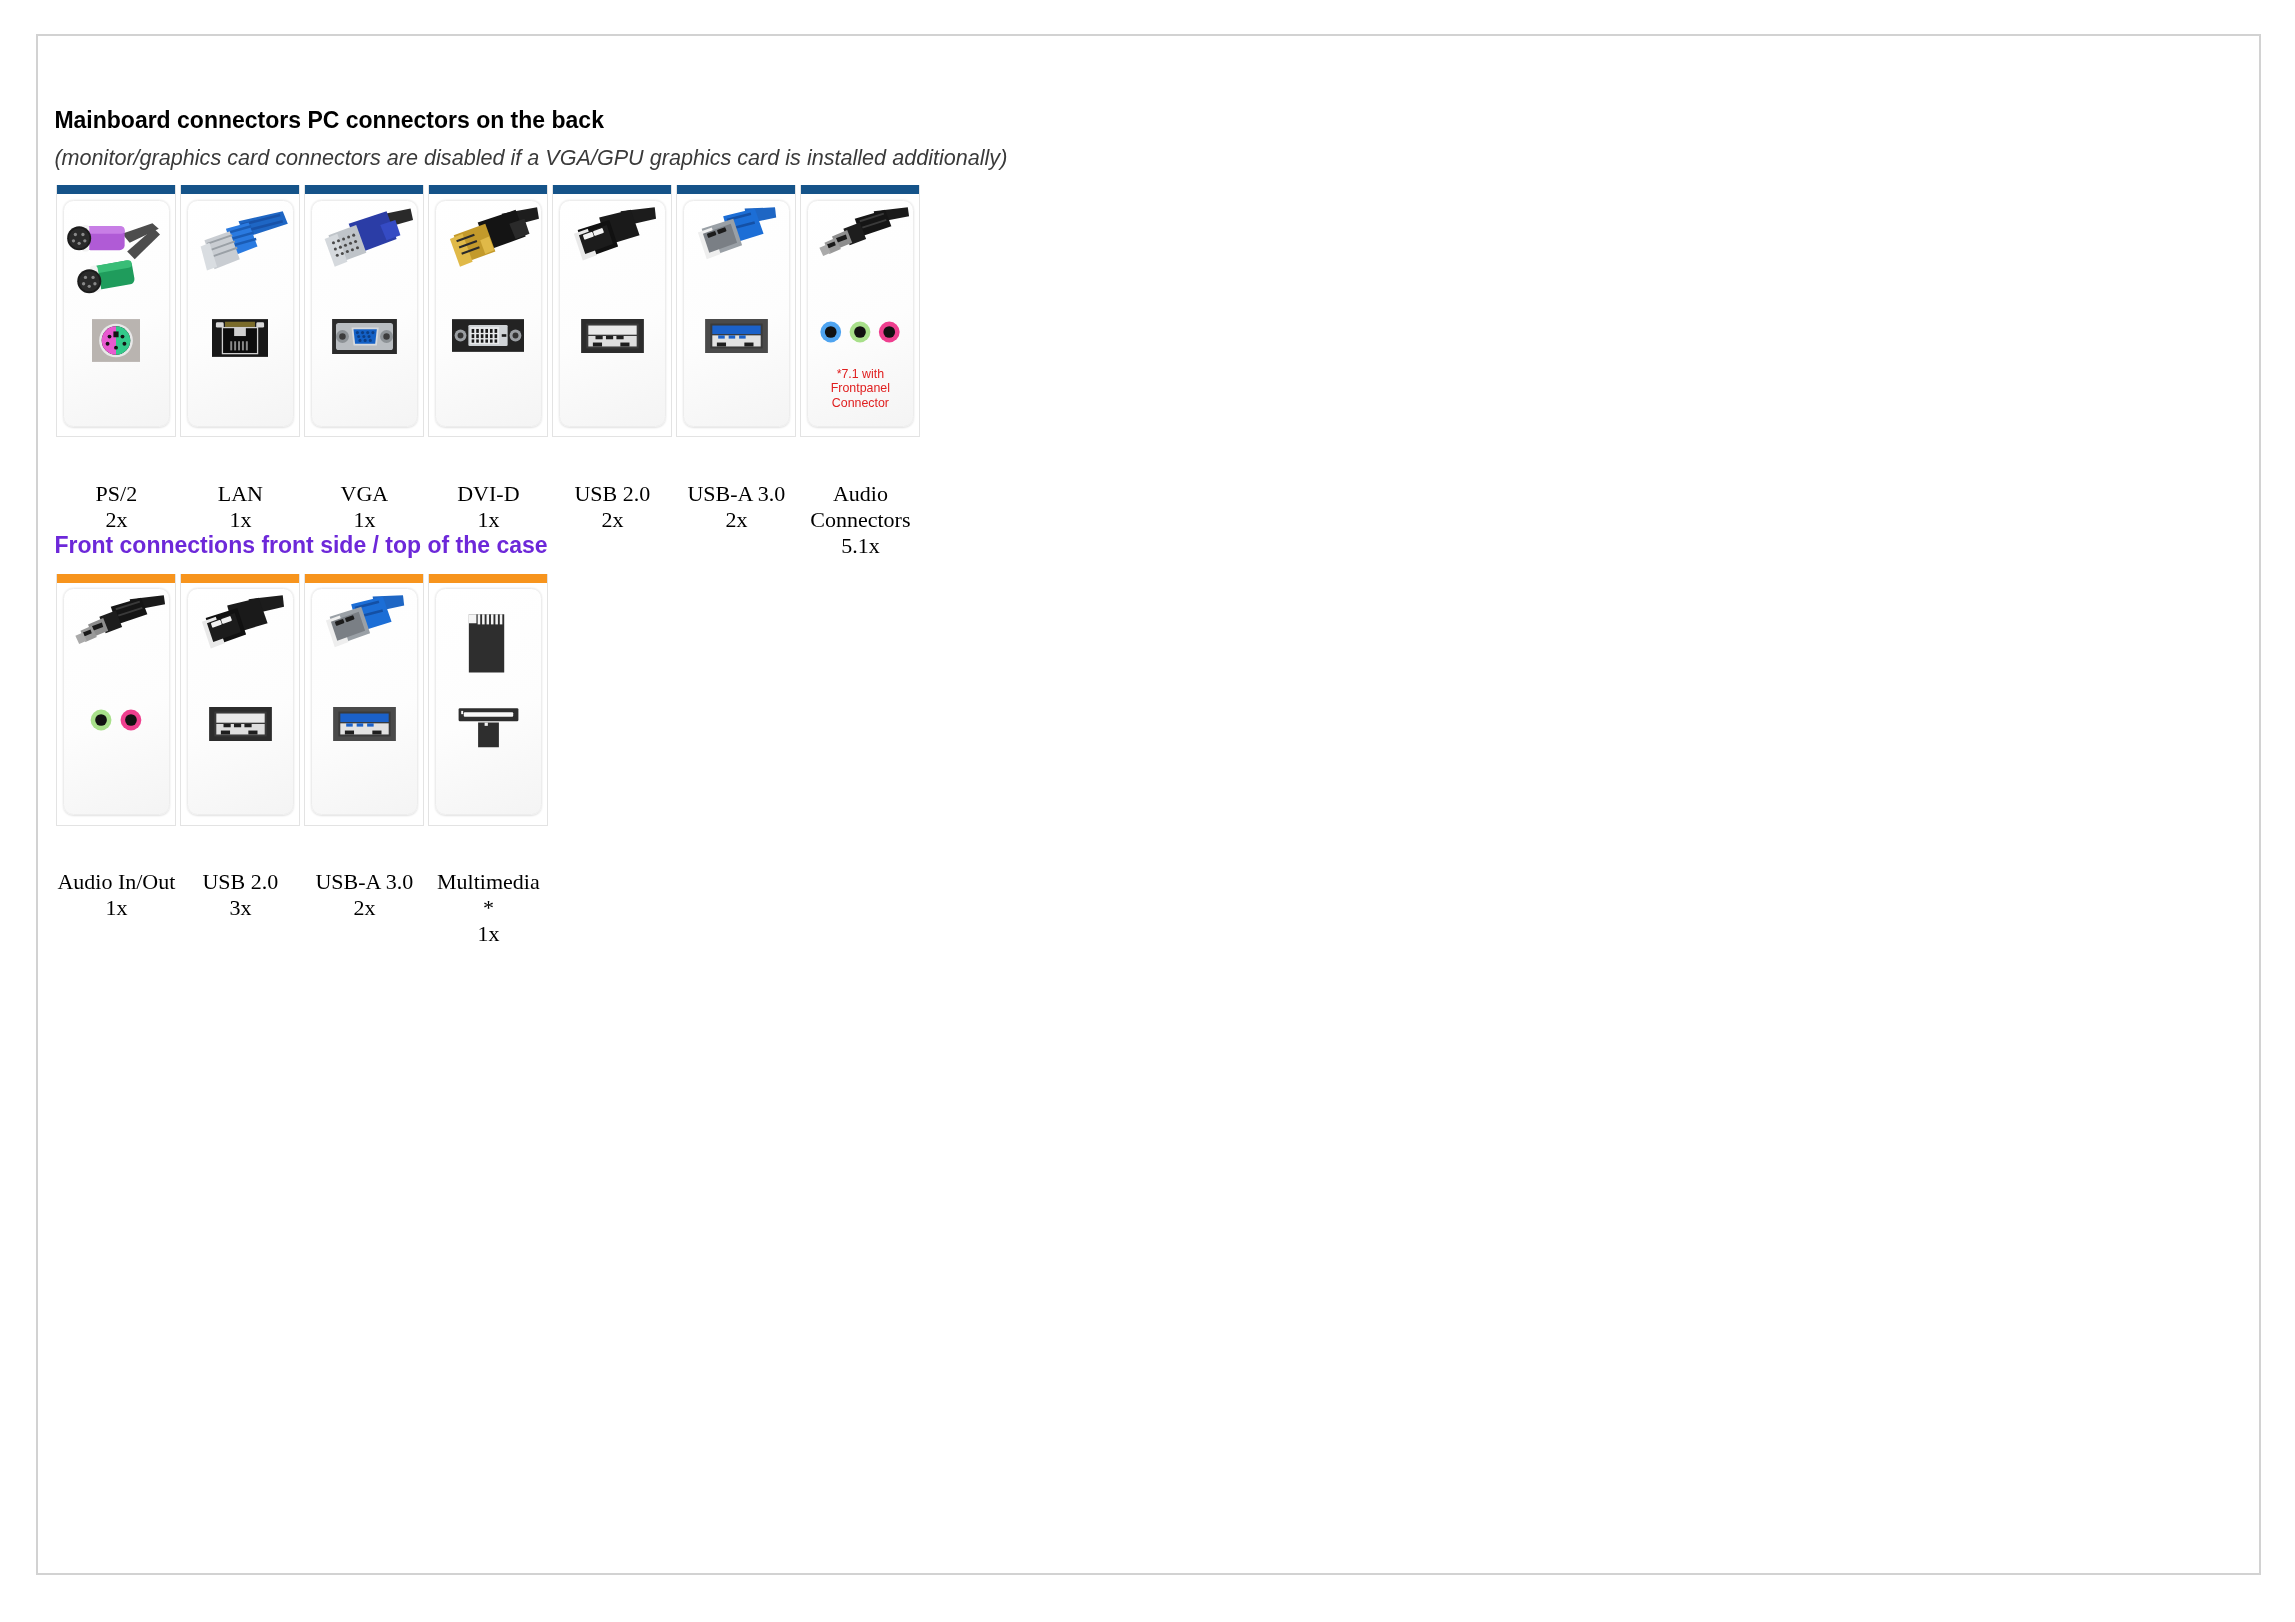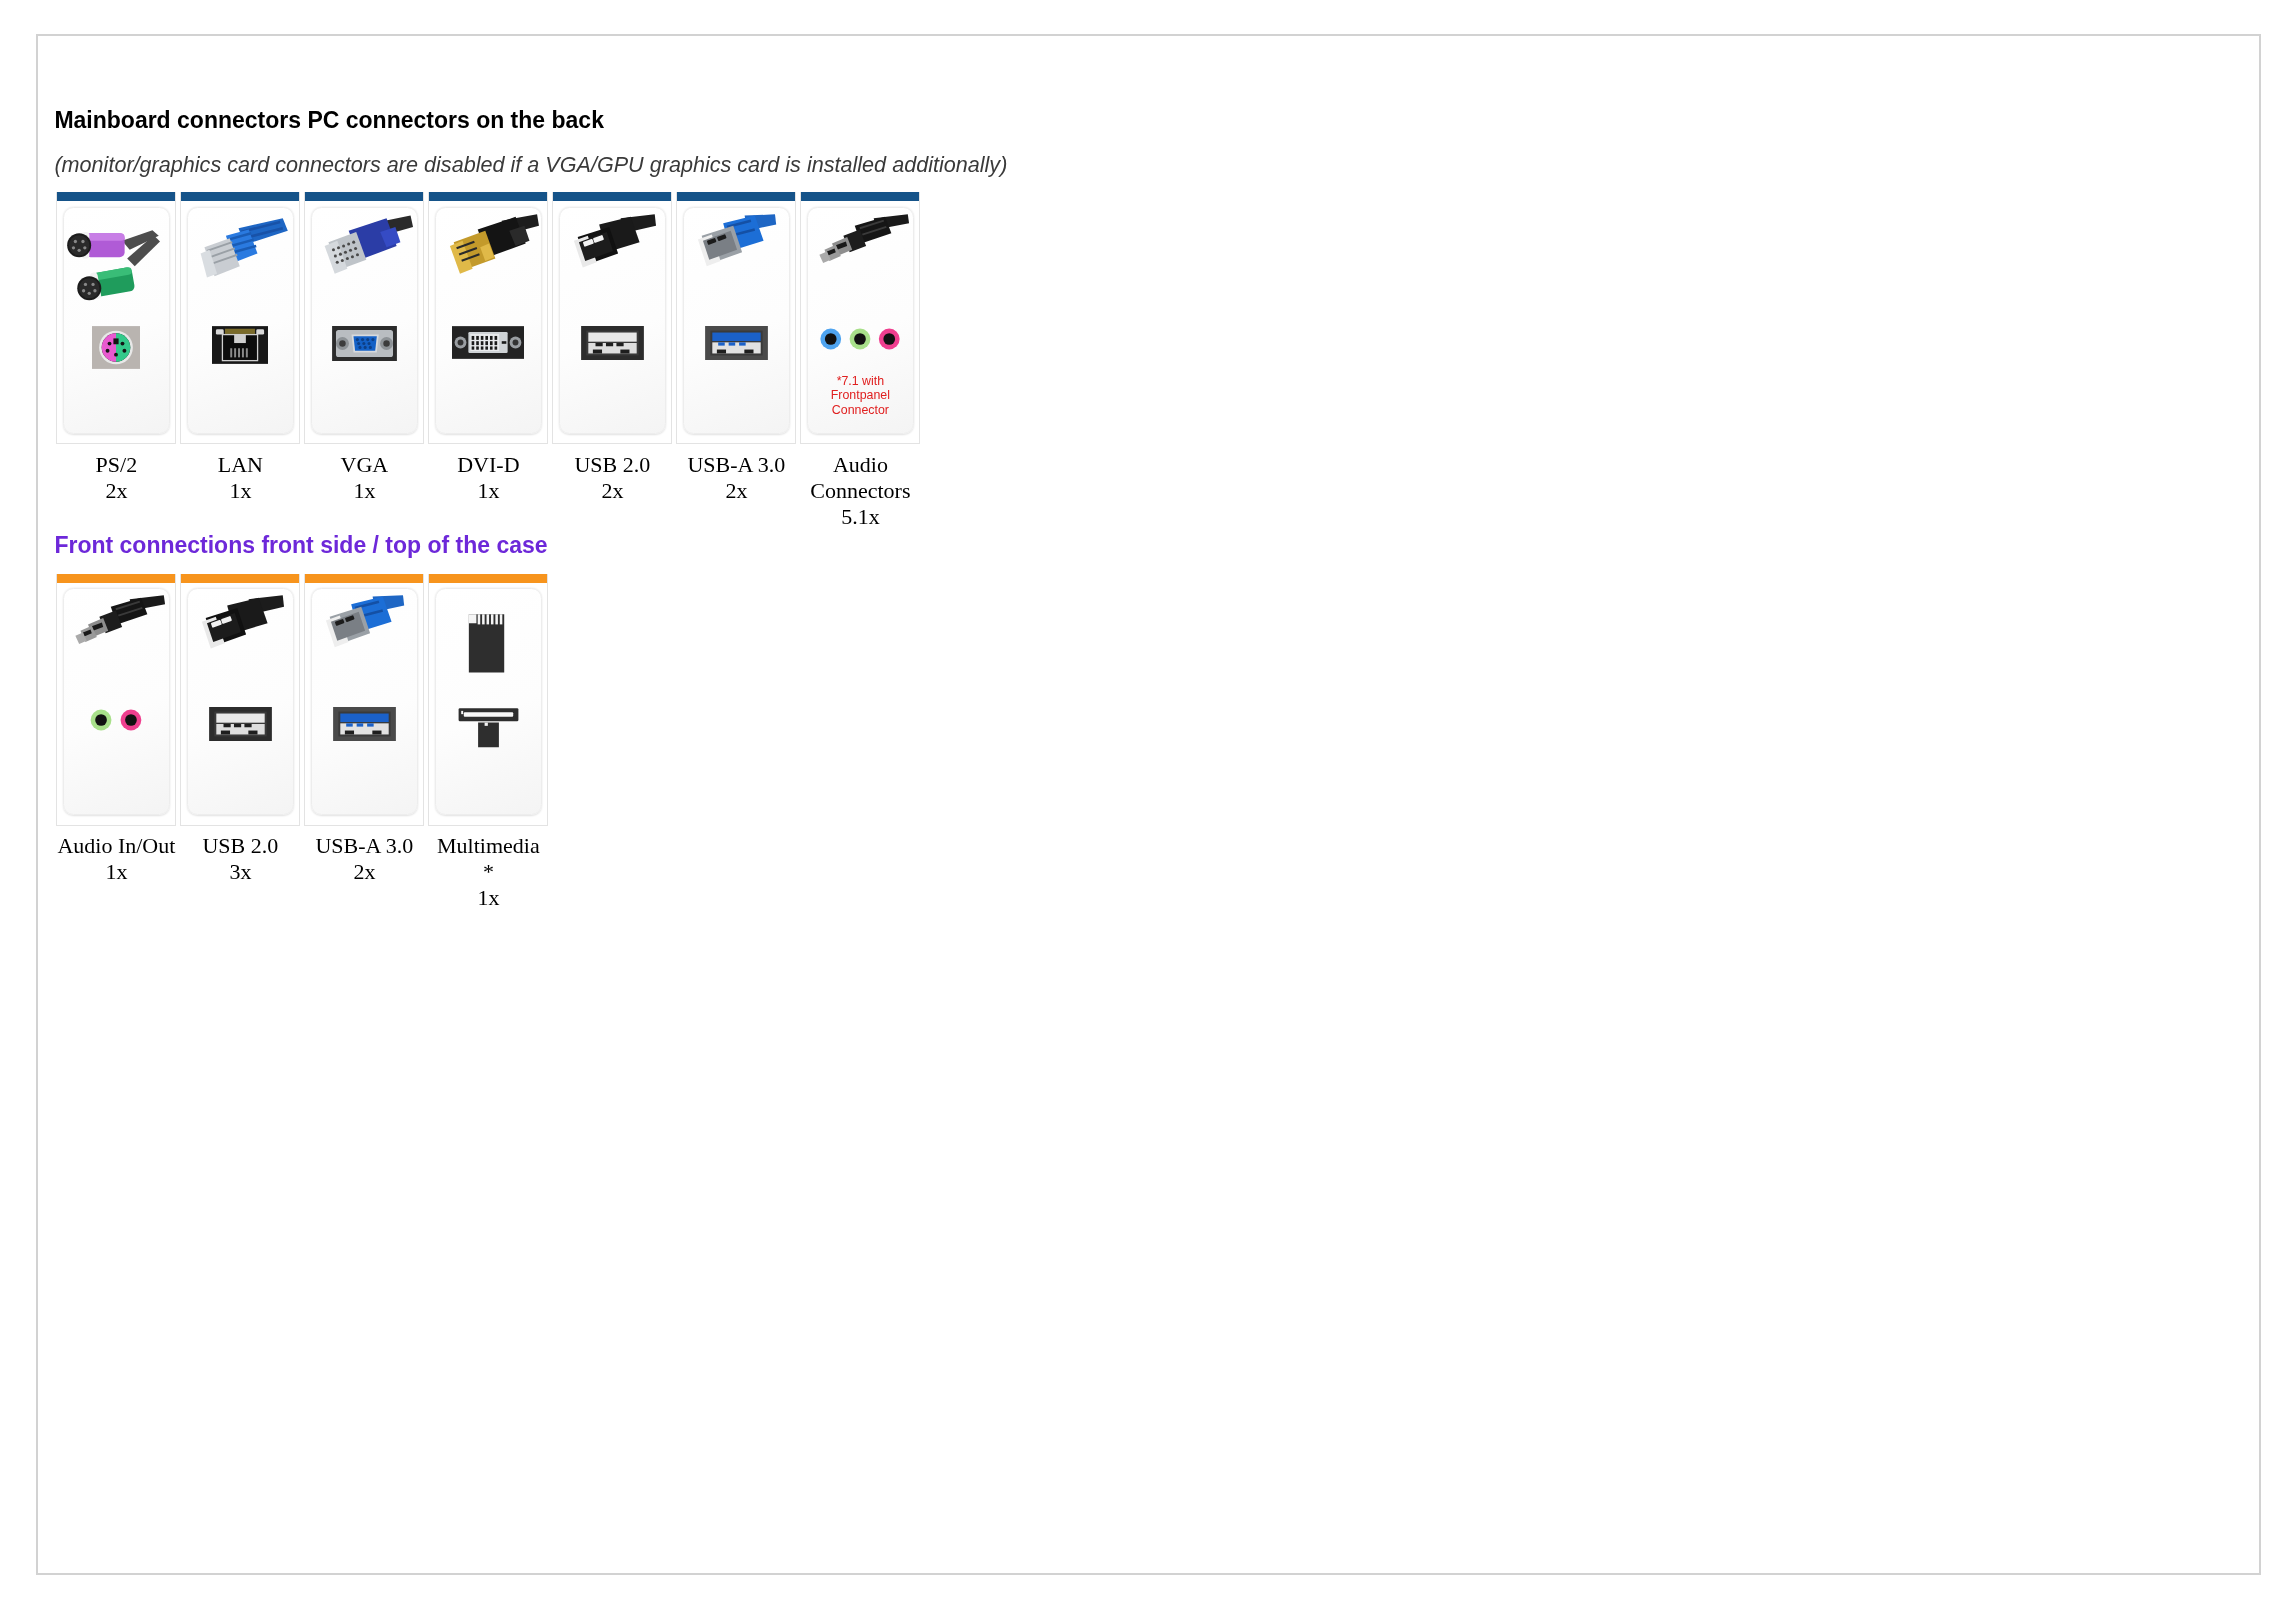--- a/index.html
+++ b/index.html
@@ -39,35 +39,36 @@
     margin:0;
     line-height:1.08;
     white-space:nowrap;
   }
   .heading-blue{color:#000000;}
   .heading-orange{color:#6d28d9;}
   .section-subheading{
     font-size:21.6px;
     font-style:italic;
     color:#3a3a3a;
-    margin:20px 0 0 0;
+    margin:13px 0 0 0;
     line-height:1.1;
     white-space:nowrap;
   }
   .card-row{
     display:flex;
     align-items:flex-start;
     margin-top:15.7px;
   }
   .card-col{
     width:124px;
     flex:0 0 124px;
     display:flex;
     flex-direction:column;
     align-items:center;
+    gap:36px;
   }
   .card{
     width:120px;
     height:252px;
     box-sizing:border-box;
     border:0.7px solid #e3e3e3;
     border-top:none;
     background:#ffffff;
     position:relative;
   }

